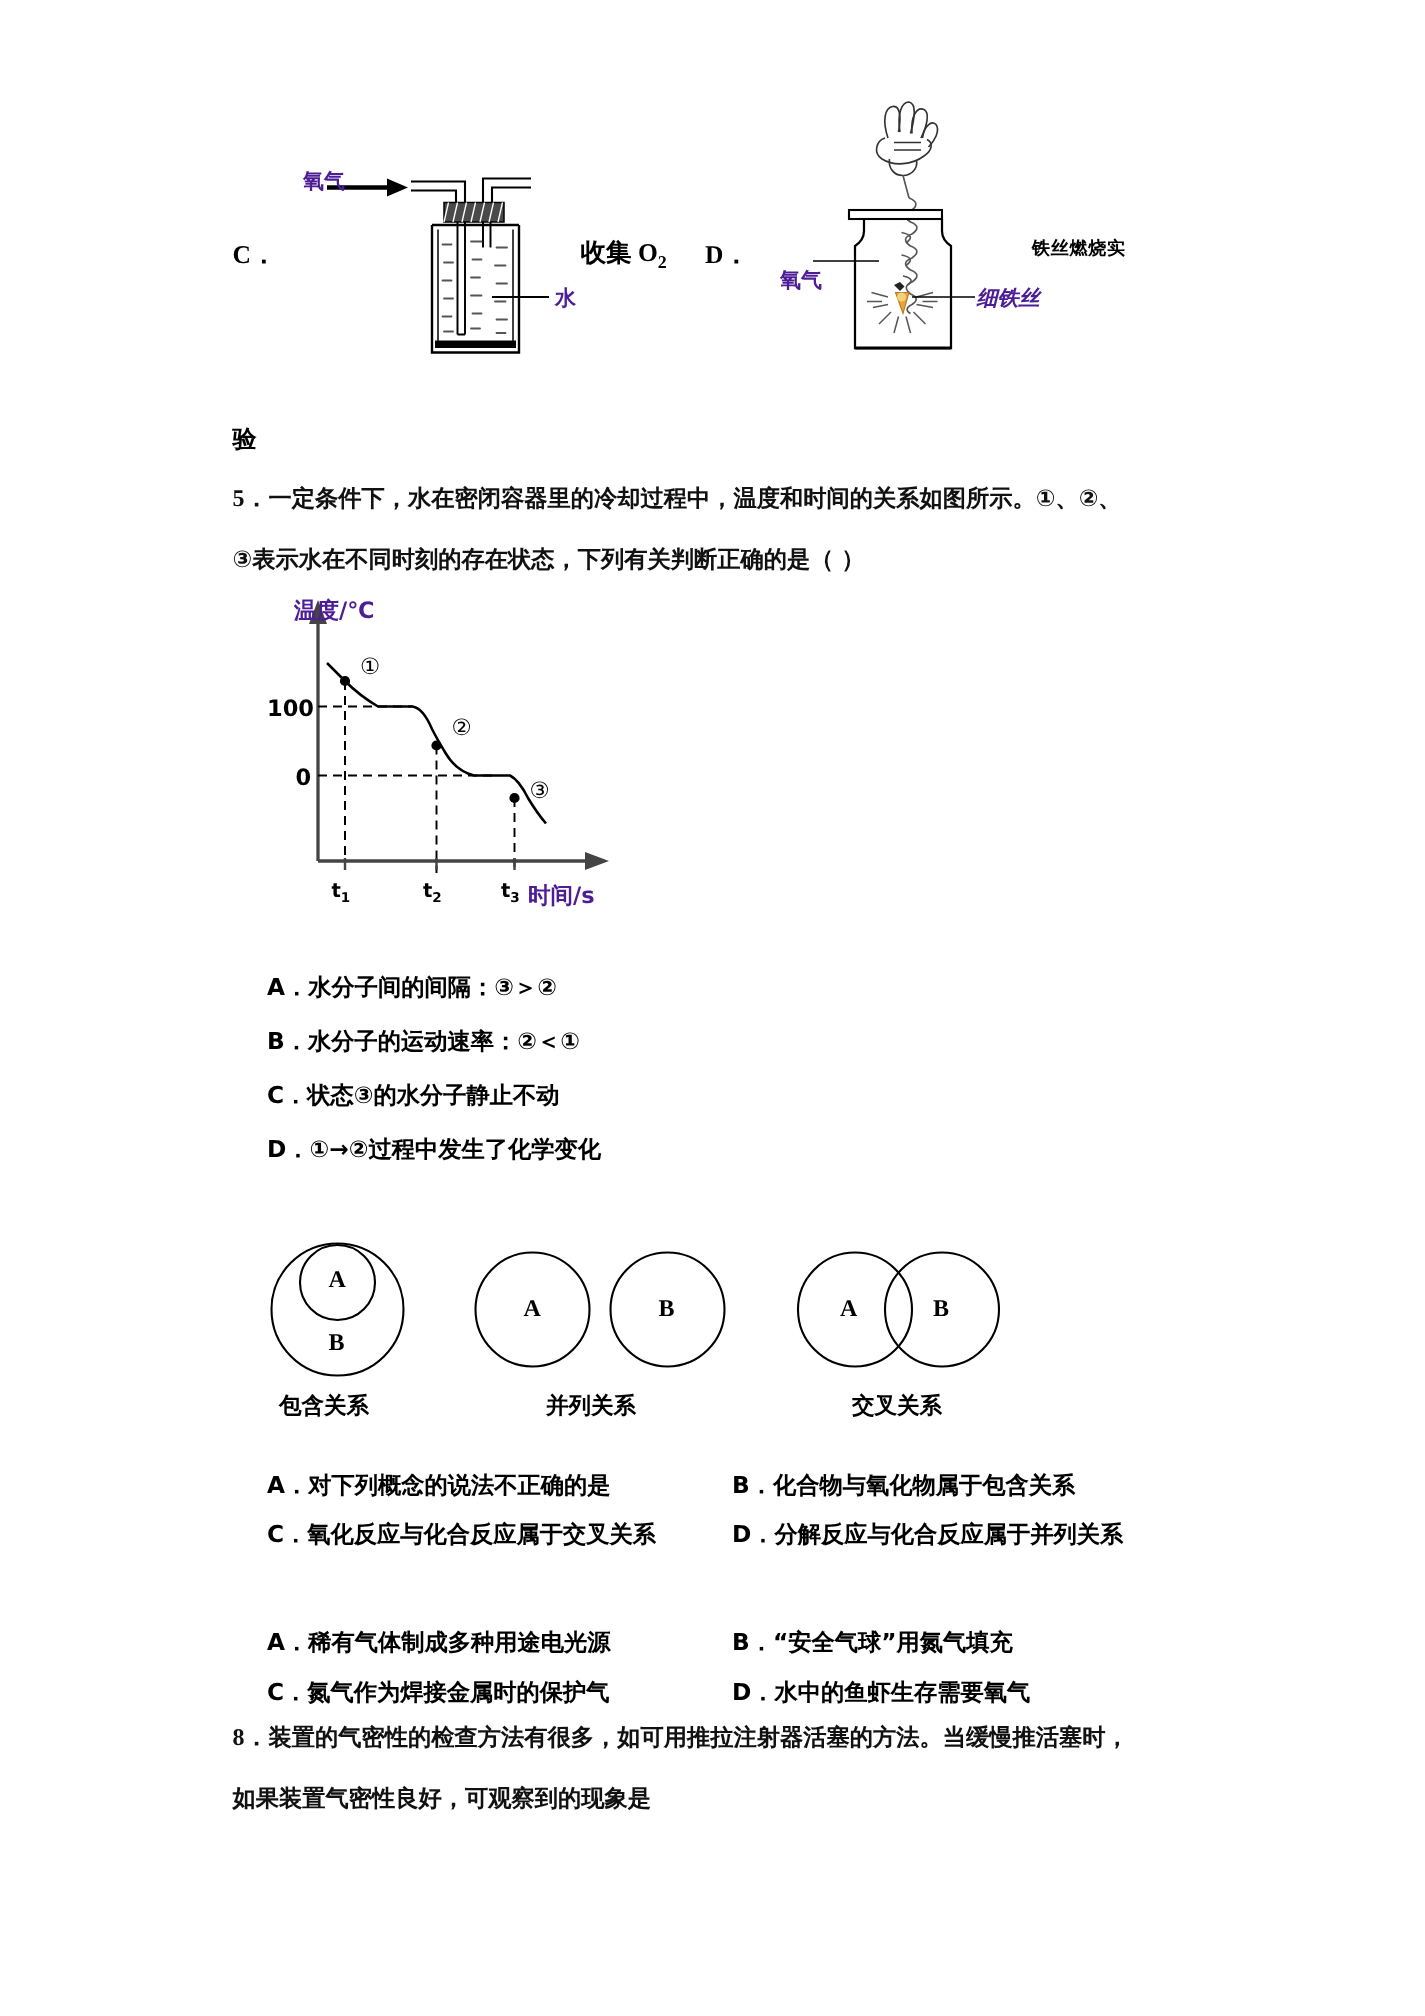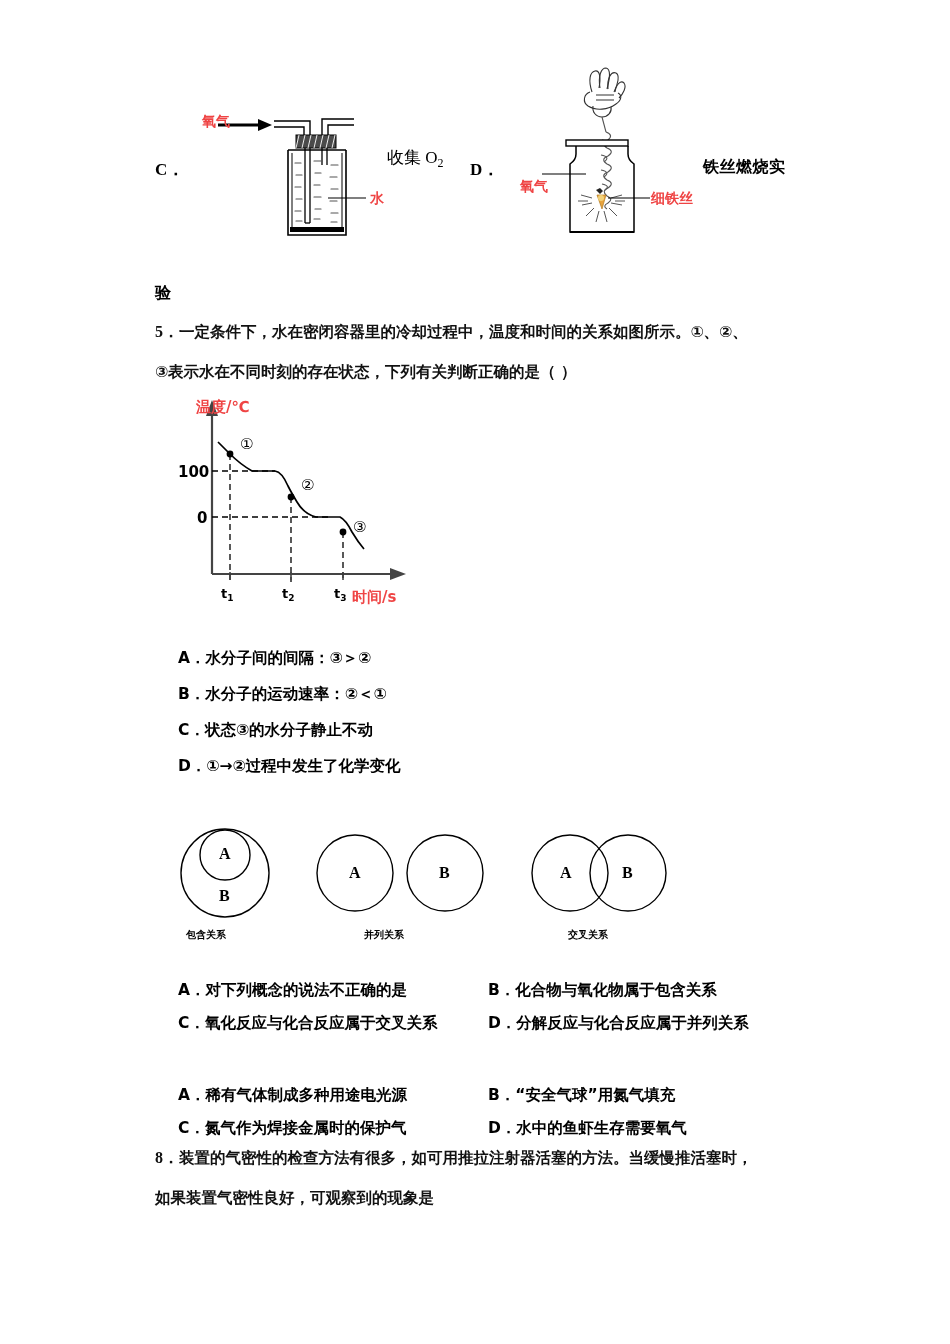--- a/index.html
+++ b/index.html
@@ -36,54 +36,53 @@
   .serifbold {
     font-family: "Liberation Serif", "DejaVu Serif", serif;
     font-weight: bold;
   }
 
   
   .optrow { position: absolute; }
   #opt-c-letter { left: 155px; top: 158px; font-size: 17px; }
   #opt-d-letter { left: 470px; top: 158px; font-size: 17px; }
   #label-collect-o2 {
-    position: absolute; left: 387px; top: 146px;
-    font-family: "Liberation Serif", serif; font-weight: normal; font-size: 17px;
+    position: absolute; left: 387px; top: 157px;
+    font-family: "Liberation Serif", serif; font-weight: bold; font-size: 17px;
   }
   #label-collect-o2 sub { font-size: 12px; }
   #label-iron-burn {
     position: absolute; left: 688px; top: 157px;
-    font-family: "DejaVu Sans", sans-serif; font-weight: bold; font-size: 16px;
+    font-family: "DejaVu Sans", sans-serif; font-weight: bold; font-size: 12px;
     letter-spacing: 0.5px;
-    margin-left: 15px;
   }
   #label-iron-burn-cont {
     position: absolute; left: 155px; top: 283px;
     font-family: "DejaVu Sans", sans-serif; font-weight: bold; font-size: 16px;
   }
 
   .diaglabel {
     position: absolute;
     font-family: "DejaVu Sans", "Liberation Sans", sans-serif;
     font-weight: bold;
     font-size: 14px;
-    color: #ef4444;
+    color: #4c1d95;
     white-space: nowrap;
   }
 
   
   .qblock { position: absolute; }
   .qline { white-space: nowrap; }
 
   
   .vennname {
     position: absolute;
     font-family: "DejaVu Sans", sans-serif;
     font-weight: bold;
-    font-size: 10px;
+    font-size: 15px;
   }
   .vennletter {
     position: absolute;
     font-family: "Liberation Serif", serif;
     font-weight: bold;
     font-size: 16px;
   }
   svg { display: block; }
 </style>
 </head>
@@ -196,21 +195,21 @@
       <line x1="58" y1="139" x2="48" y2="139"></line>
       <line x1="85" y1="139" x2="95" y2="139"></line>
     </g>
 
     <line x1="12" y1="112" x2="56" y2="112" stroke="#000" stroke-width="1.1"></line>
 
     <line x1="78" y1="136" x2="120" y2="136" stroke="#000" stroke-width="1.1"></line>
   </svg>
 
   <div class="diaglabel" style="left:520px;top:178px;">氧气</div>
-  <div class="diaglabel" style="left:651px;top:190px;">细铁丝</div>
+  <div class="diaglabel" style="left:651px;top:190px;font-style:italic;">细铁丝</div>
 
   <div id="label-collect-o2"><span>收集 O</span><sub>2</sub></div>
 
   <div id="label-iron-burn">铁丝燃烧实</div>
   <div id="label-iron-burn-cont">验</div>
 
   <div class="qblock" style="left:155px;top:312px;width:700px;">
     <div class="qtext qline">
       <span class="serifbold" style="font-size:16px;">5．</span><span>一定条件下，水在密闭容器里的冷却过程中，温度和时间的关系如图所示。①、②、</span>
     </div>

